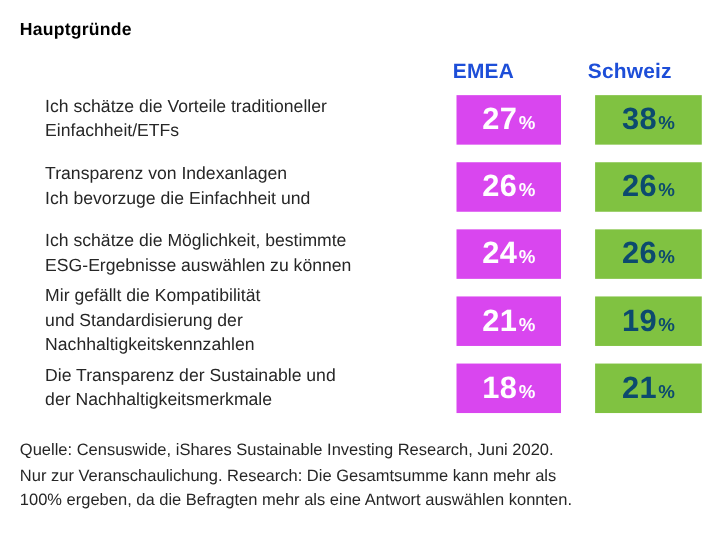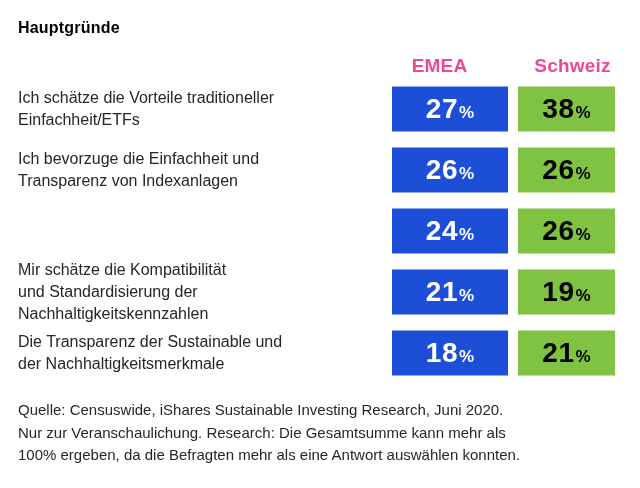--- a/index.html
+++ b/index.html
@@ -22,33 +22,33 @@
     letter-spacing: 0.2px;
   }
   .col-header {
     position: absolute;
     top: 54px;
     height: 24px;
     line-height: 24px;
     text-align: center;
     font-size: 19px;
     font-weight: 700;
-    color: #ec4899;
+    color: #1d4ed8;
     letter-spacing: 0.2px;
   }
   .col-header.emea { left: 392px; width: 95px; }
   .col-header.schweiz { left: 524px; width: 97px; }
 
   .rows-wrap {
     position: absolute;
     top: 78px;
     left: 0;
     width: 640px;
   }
-  .row { position: relative; height: 61px; }
+  .row { position: relative; height: 61px; margin-left: 23px; }
   .row-label {
     position: absolute;
     left: 18px;
     top: 50%;
     transform: translateY(-50%);
     font-size: 16px;
     line-height: 22px;
     color: #262626;
     width: 372px;
   }
@@ -59,22 +59,22 @@
     top: 50%;
     transform: translateY(-50%);
     height: 45px;
     display: flex;
     align-items: center;
     justify-content: center;
   }
   .badge .val { display: inline-flex; align-items: baseline; }
   .badge .num { font-size: 28px; font-weight: 800; letter-spacing: 0.5px; }
   .badge .pct { font-size: 17px; font-weight: 800; margin-left: 1px; }
-  .badge.emea { left: 392px; width: 116px; background: #1d4ed8; color: #ffffff; }
-  .badge.schweiz { left: 518px; width: 97px; background: #80C241; color: #000000; }
+  .badge.emea { left: 392px; width: 95px; background: #d946ef; color: #ffffff; }
+  .badge.schweiz { left: 518px; width: 97px; background: #80C241; color: #0c4a6e; }
 
   .footer {
     position: absolute;
     left: 18px;
     top: 399px;
     font-size: 15px;
     line-height: 22.5px;
     color: #262626;
   }
   .footer div { white-space: nowrap; }
@@ -105,55 +105,59 @@
       <div class="badge schweiz">
         <span class="val">
             <span class="num">38</span>
             <span class="pct">%</span>
           </span>
       </div>
     </div>
 
     <div class="row">
       <div class="row-label">
+        <div>Transparenz von Indexanlagen</div>
         <div>Ich bevorzuge die Einfachheit und</div>
-        <div>Transparenz von Indexanlagen</div>
       </div>
       <div class="badge emea">
         <span class="val">
             <span class="num">26</span>
             <span class="pct">%</span>
           </span>
       </div>
       <div class="badge schweiz">
         <span class="val">
             <span class="num">26</span>
             <span class="pct">%</span>
           </span>
       </div>
     </div>
 
     <div class="row">
+      <div class="row-label">
+        <div>Ich schätze die Möglichkeit, bestimmte</div>
+        <div>ESG-Ergebnisse auswählen zu können</div>
+      </div>
       <div class="badge emea">
         <span class="val">
             <span class="num">24</span>
             <span class="pct">%</span>
           </span>
       </div>
       <div class="badge schweiz">
         <span class="val">
             <span class="num">26</span>
             <span class="pct">%</span>
           </span>
       </div>
     </div>
 
     <div class="row">
       <div class="row-label">
-        <div>Mir schätze die Kompatibilität</div>
+        <div>Mir gefällt die Kompatibilität</div>
         <div>und Standardisierung der</div>
         <div>Nachhaltigkeitskennzahlen</div>
       </div>
       <div class="badge emea">
         <span class="val">
             <span class="num">21</span>
             <span class="pct">%</span>
           </span>
       </div>
       <div class="badge schweiz">

